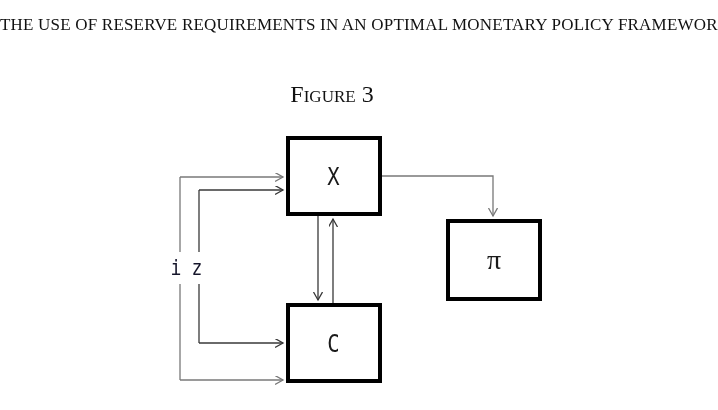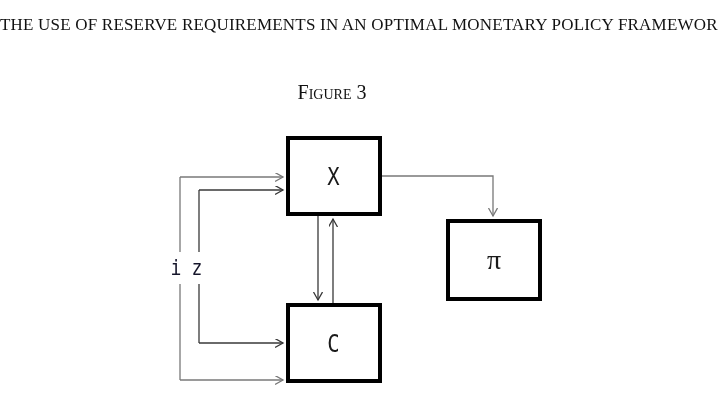--- a/index.html
+++ b/index.html
@@ -25,21 +25,21 @@
     white-space: nowrap;
   }
   .figure-caption {
     position: absolute;
     top: 81px;
     left: 0;
     width: 664px;
     text-align: center;
     font-family: "Liberation Serif", serif;
     font-variant: small-caps;
-    font-size: 20px;
+    font-size: 24px;
     color: #111111;
   }
   .node-box {
     position: absolute;
     box-sizing: border-box;
     border: 4px solid #000000;
     background: #ffffff;
     display: flex;
     align-items: center;
     justify-content: center;

